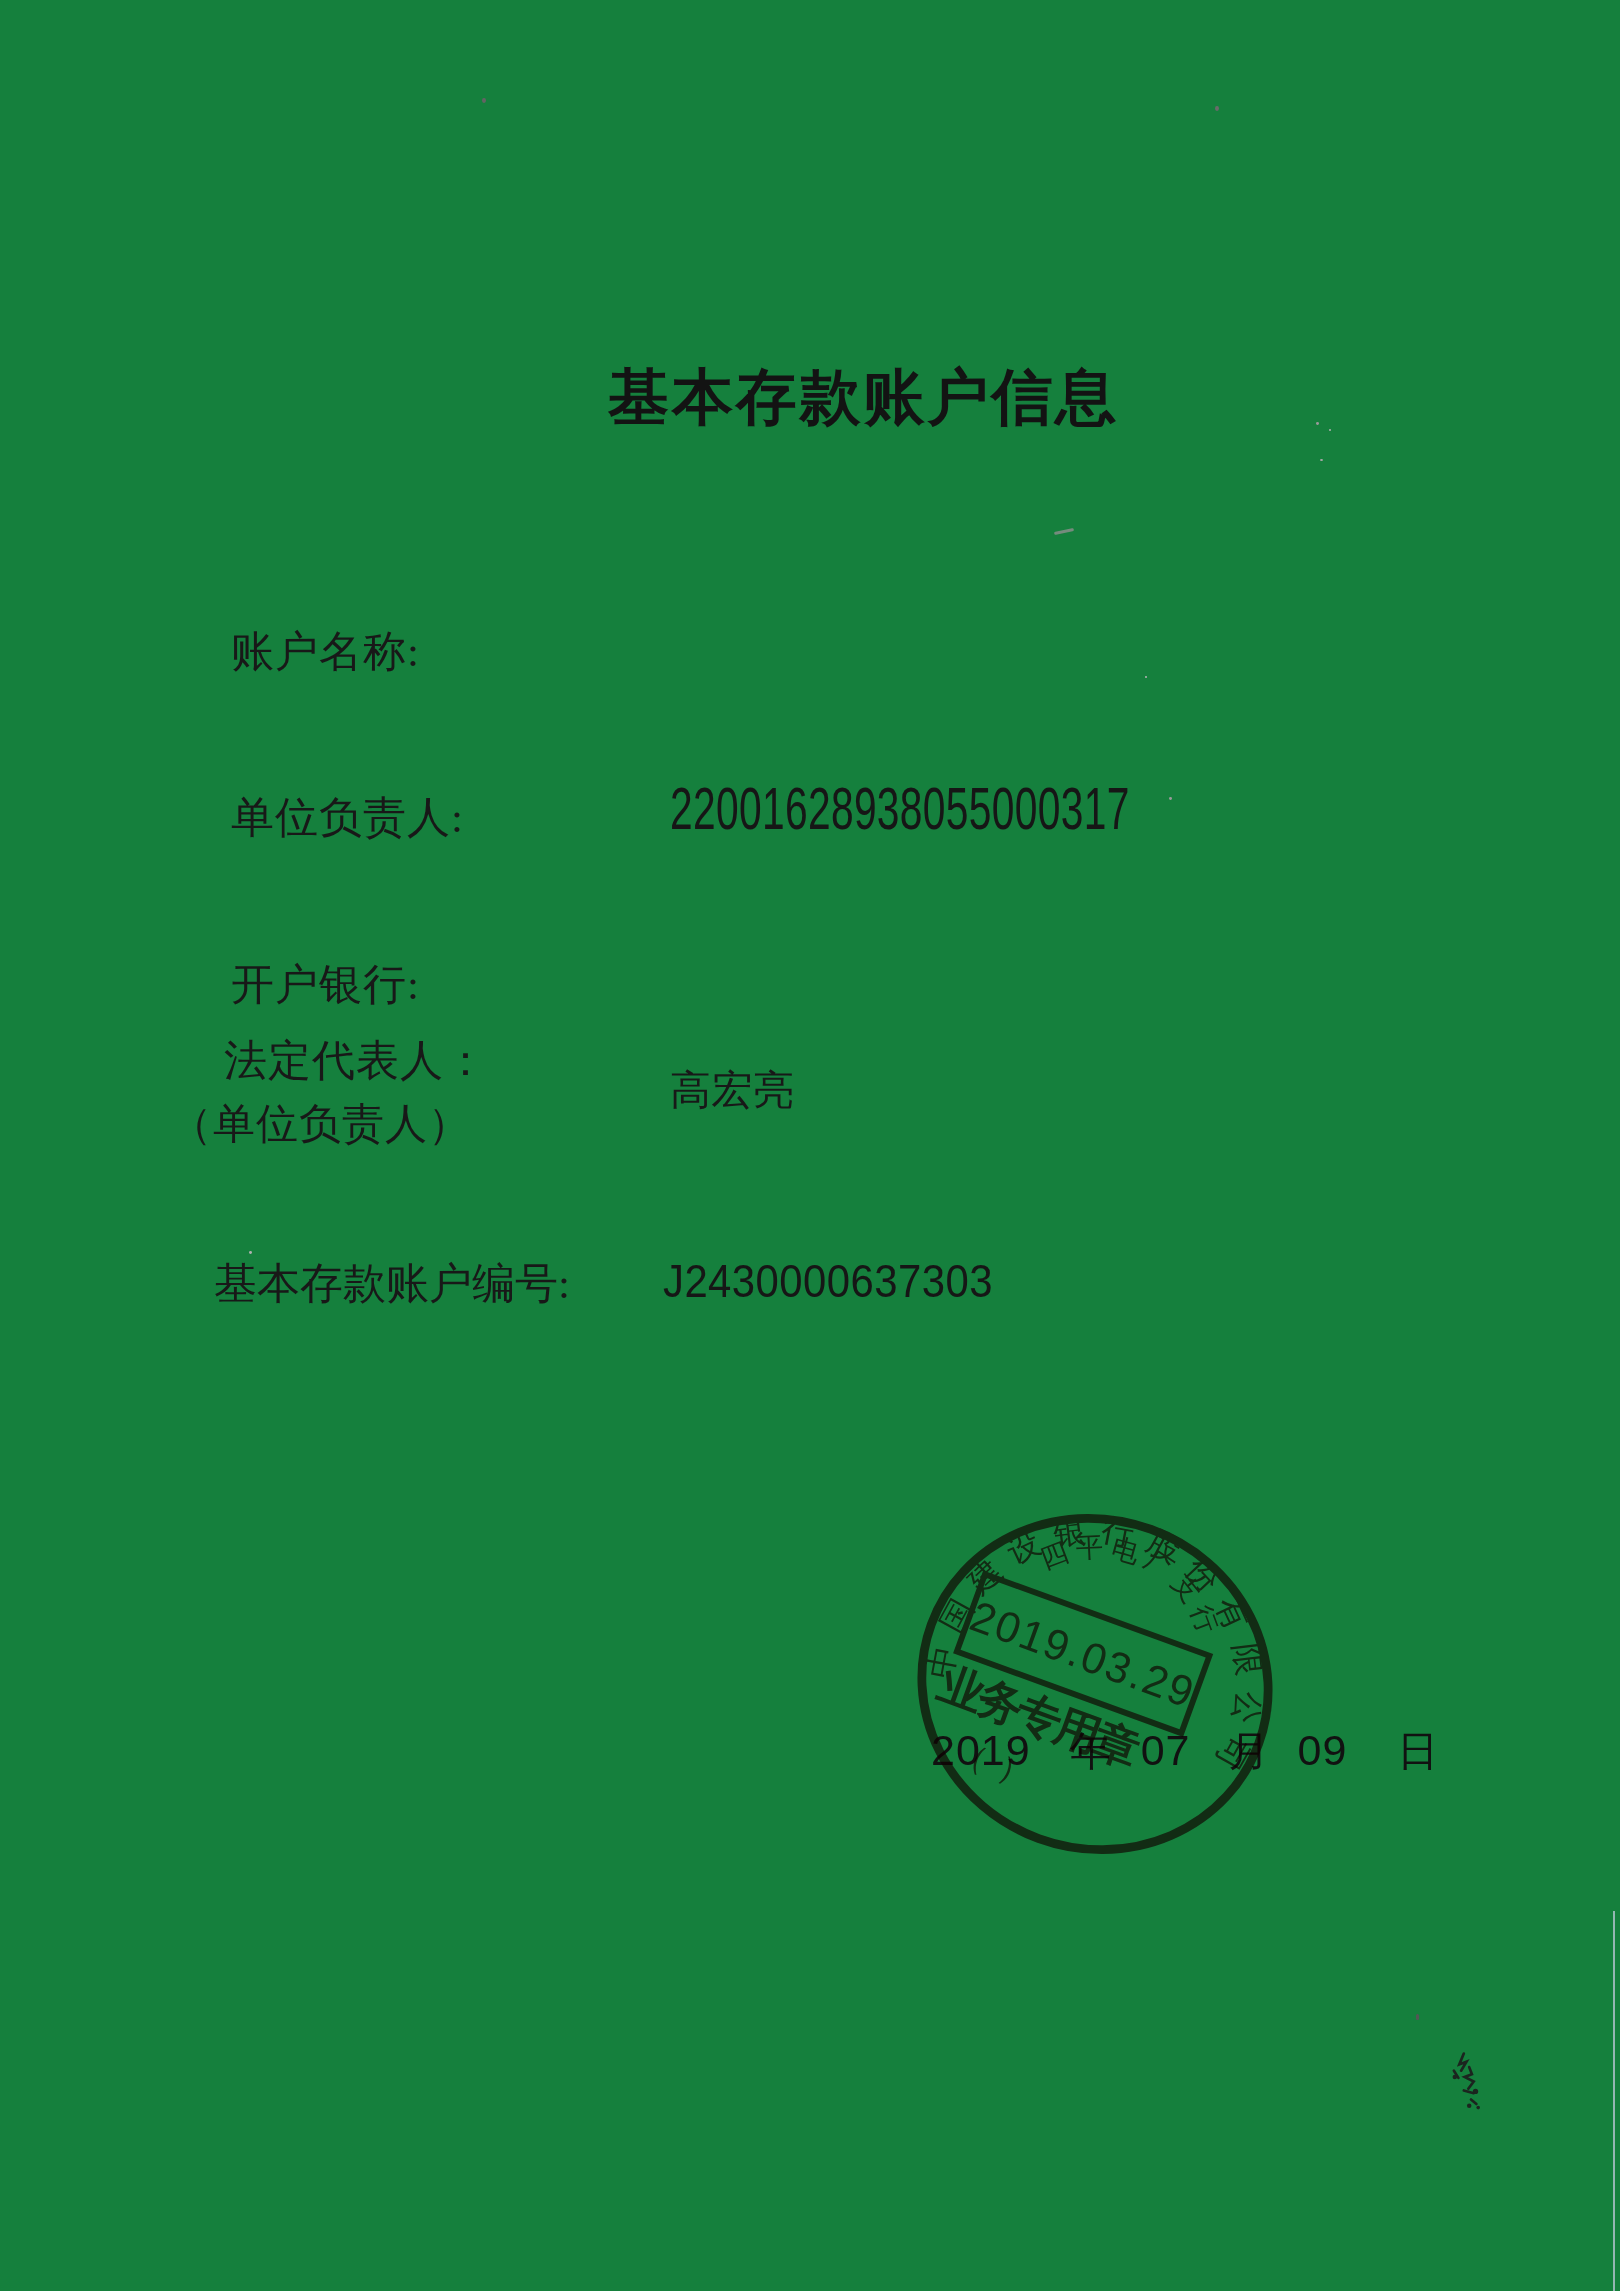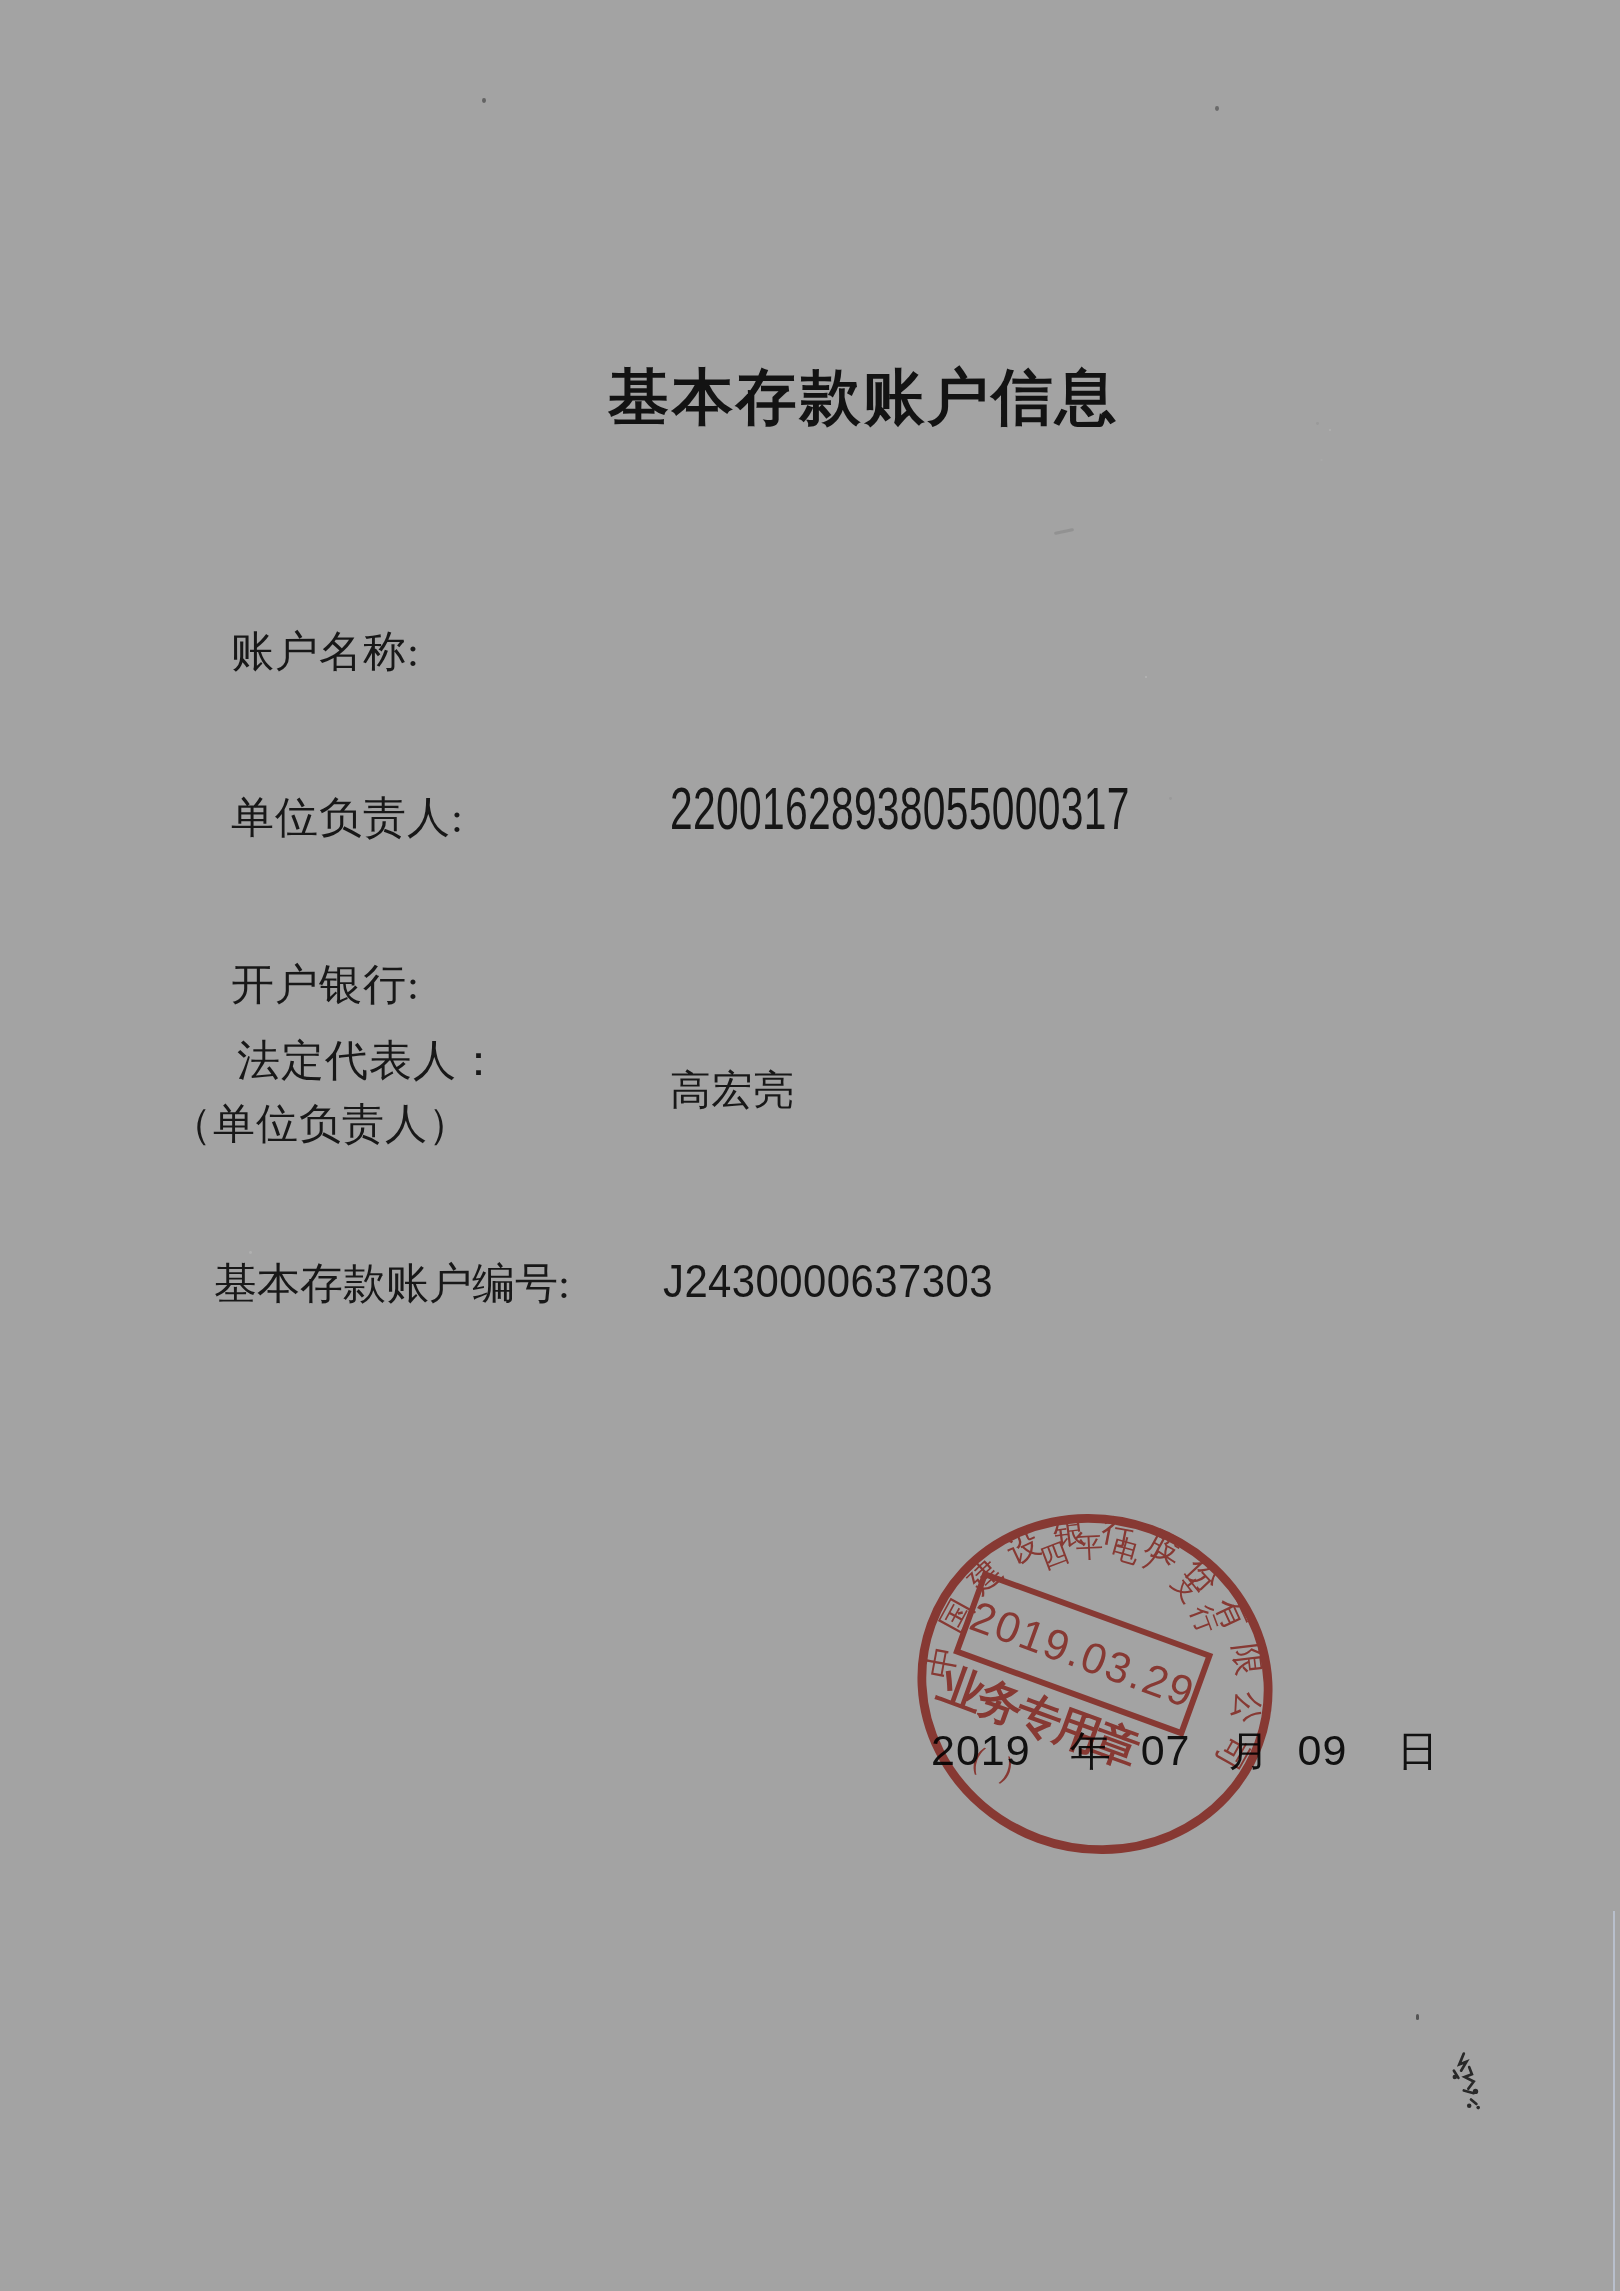--- a/index.html
+++ b/index.html
@@ -1,19 +1,19 @@
 <!DOCTYPE html>
 <html><head>
 <meta charset="utf-8">
 <style>
   html,body{margin:0;padding:0;background:#ffffff;}
   .page{
     position:relative;
     width:1620px;height:2292px;
-    background:#a3a3a3;
+    background:#15803d;
     overflow:hidden;
     font-family:"Liberation Serif","DejaVu Serif",serif;
     color:#1d1d1d;
     filter:blur(0.3px);
   }
   .doc-title{
     position:absolute;left:608px;top:367px;
     font-size:61px;font-weight:700;letter-spacing:2.9px;
     color:#131313;line-height:1;white-space:nowrap;
   }
@@ -28,21 +28,21 @@
   .num{
     font-family:"Liberation Sans","DejaVu Sans",sans-serif;
     transform-origin:left top;color:#161616;letter-spacing:0.5px;
   }
   .r1l{left:231px;top:630px;}
   .r1v{left:670px;top:627px;}
   .r2l{left:231px;top:796px;}
   .r2v{left:670px;top:780px;font-size:59px;transform:scaleX(0.69);}
   .r3l{left:231px;top:927px;margin-top:36px;}
   .r3v{left:670px;top:937px;font-size:38px;letter-spacing:1px;}
-  .r4l1{left:224px;top:1039px;margin-left:13px;}
+  .r4l1{left:224px;top:1039px;}
   .r4l2{left:170px;top:1103px;font-size:42px;}
   .r4v{left:670px;top:1070px;font-size:41px;}
   .r5l{left:214px;top:1262px;letter-spacing:0px;}
   .r5v{left:663px;top:1258px;font-size:46px;transform:scaleX(0.91);}
 
   .date-line{
     position:absolute;left:931px;top:1729px;
     display:flex;align-items:flex-start;
     font-size:43px;line-height:1;color:#111;white-space:nowrap;
   }

